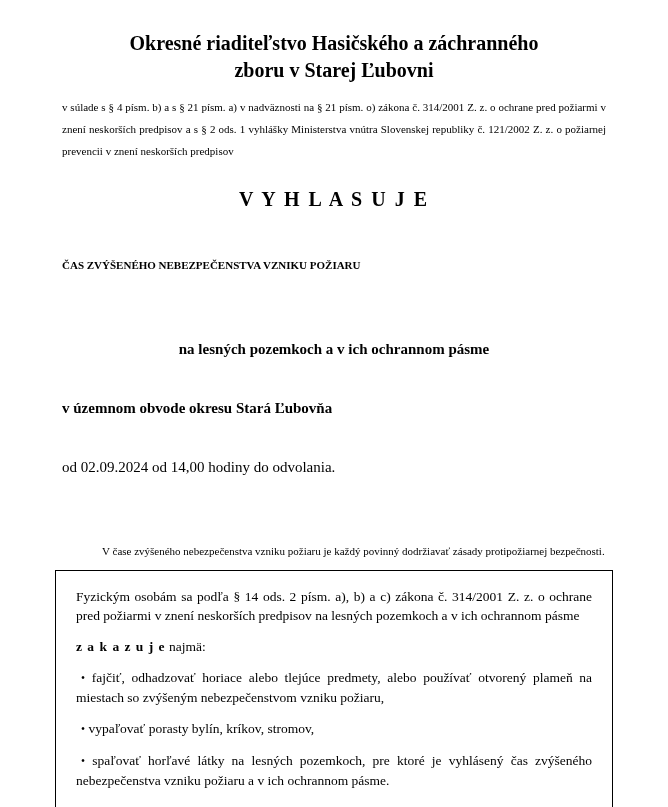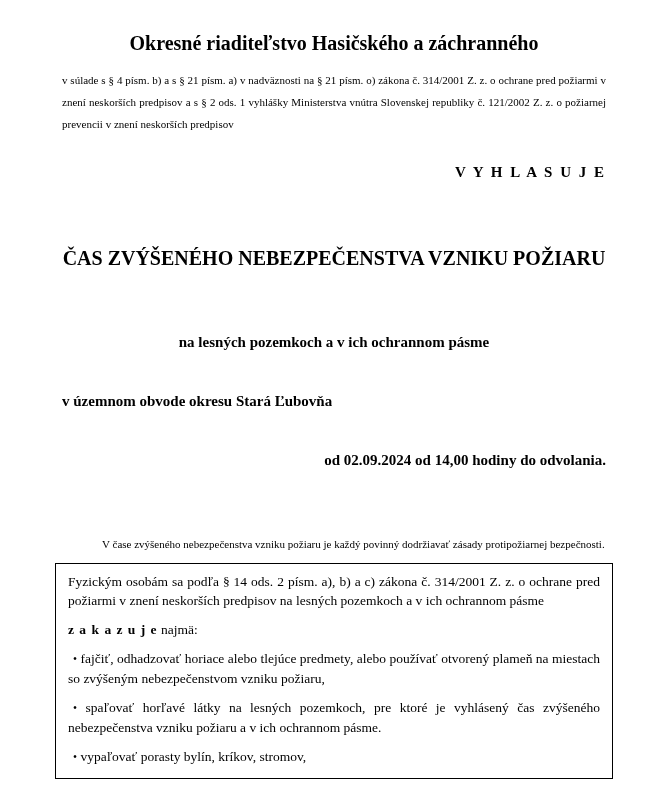--- a/index.html
+++ b/index.html
@@ -27,103 +27,104 @@
   }
   .title-line { display: block; }
   .intro {
     margin: 12px 0 0 0;
     font-size: 11px;
     line-height: 22px;
     text-align: justify;
   }
   .h-declare {
     margin: 28px 0 0 0;
-    text-align: right;
-    font-size: 15px;
+    text-align: center;
+    font-size: 20px;
     font-weight: bold;
     letter-spacing: 2px;
     line-height: 18px;
   }
   .h-main {
-    margin: 67px 0 0 0;
-    text-align: center;
-    font-size: 20px;
+    margin: 47px 0 0 0;
+    text-align: left;
+    font-size: 11px;
     font-weight: bold;
     line-height: 21px;
     white-space: nowrap;
   }
   .h-sub {
     margin: 64px 0 0 0;
     text-align: center;
     font-size: 15px;
     font-weight: bold;
     line-height: 18px;
   }
   .h-sub2 {
     margin: 41px 0 0 0;
     text-align: left;
     font-size: 15px;
     font-weight: bold;
     line-height: 18px;
   }
   .h-date {
     margin: 41px 0 0 0;
-    text-align: right;
+    text-align: left;
     font-size: 15px;
-    font-weight: bold;
+    font-weight: normal;
     line-height: 18px;
   }
   .obligation {
     margin: 64px 0 0 0;
     font-size: 11px;
     line-height: 22px;
     text-align: justify;
     text-indent: 40px;
   }
   .rulebox {
     margin: 8px -7px 0 -7px;
     border: 1.6px solid #000000;
     padding: 4px 8px 7px 8px;
     box-sizing: border-box;
   }
   .rulebox p {
-    margin: 4px;
+    margin: 12px;
     font-size: 13.5px;
     line-height: 19px;
     text-align: justify;
   }
   .box-forbids { margin-top: 10px !important; }
   .bullet { margin-top: 10px !important; text-indent: 5px; }
   .bchar { font-size: 0.85em; }
   .spaced { letter-spacing: 1px; }
 </style>
 </head>
 <body>
 
 <div class="page">
 
   <h1 class="title">
     <span class="title-line">Okresné riaditeľstvo Hasičského a záchranného</span>
+    <span class="title-line">zboru v Starej Ľubovni</span>
   </h1>
 
   <p class="intro">v súlade s § 4 písm. b) a s § 21 písm. a) v nadväznosti na § 21 písm. o) zákona č. 314/2001 Z. z. o ochrane pred požiarmi v znení neskorších predpisov a s § 2 ods. 1 vyhlášky Ministerstva vnútra Slovenskej republiky č. 121/2002 Z. z. o požiarnej prevencii v znení neskorších predpisov</p>
 
   <p class="h-declare">V Y H L A S U J E</p>
 
   <p class="h-main">ČAS ZVÝŠENÉHO NEBEZPEČENSTVA VZNIKU POŽIARU</p>
 
   <p class="h-sub">na lesných pozemkoch a v ich ochrannom pásme</p>
 
   <p class="h-sub2">v územnom obvode okresu Stará Ľubovňa</p>
 
   <p class="h-date">od 02.09.2024 od 14,00 hodiny do odvolania.</p>
 
   <p class="obligation">V čase zvýšeného nebezpečenstva vzniku požiaru je každý povinný dodržiavať zásady protipožiarnej bezpečnosti.</p>
 
   <div class="rulebox">
     <p class="box-intro">Fyzickým osobám sa podľa § 14 ods. 2 písm. a), b) a c) zákona č. 314/2001 Z. z. o ochrane pred požiarmi v znení neskorších predpisov na lesných pozemkoch a v ich ochrannom pásme</p>
     <p class="box-forbids"><strong class="spaced">z a k a z u j e</strong><span> najmä:</span></p>
     <p class="bullet"><span class="bchar">•</span> <span>fajčiť, odhadzovať horiace alebo tlejúce predmety, alebo používať otvorený plameň na miestach so zvýšeným nebezpečenstvom vzniku požiaru,</span></p>
+    <p class="bullet"><span class="bchar">•</span> <span>vypaľovať porasty bylín, kríkov, stromov,</span></p>
     <p class="bullet"><span class="bchar">•</span> <span>spaľovať horľavé látky na lesných pozemkoch, pre ktoré je vyhlásený čas zvýšeného nebezpečenstva vzniku požiaru a v ich ochrannom pásme.</span></p>
-    <p class="bullet"><span class="bchar">•</span> <span>vypaľovať porasty bylín, kríkov, stromov,</span></p>
   </div>
 
 </div>
 
 </body></html>

